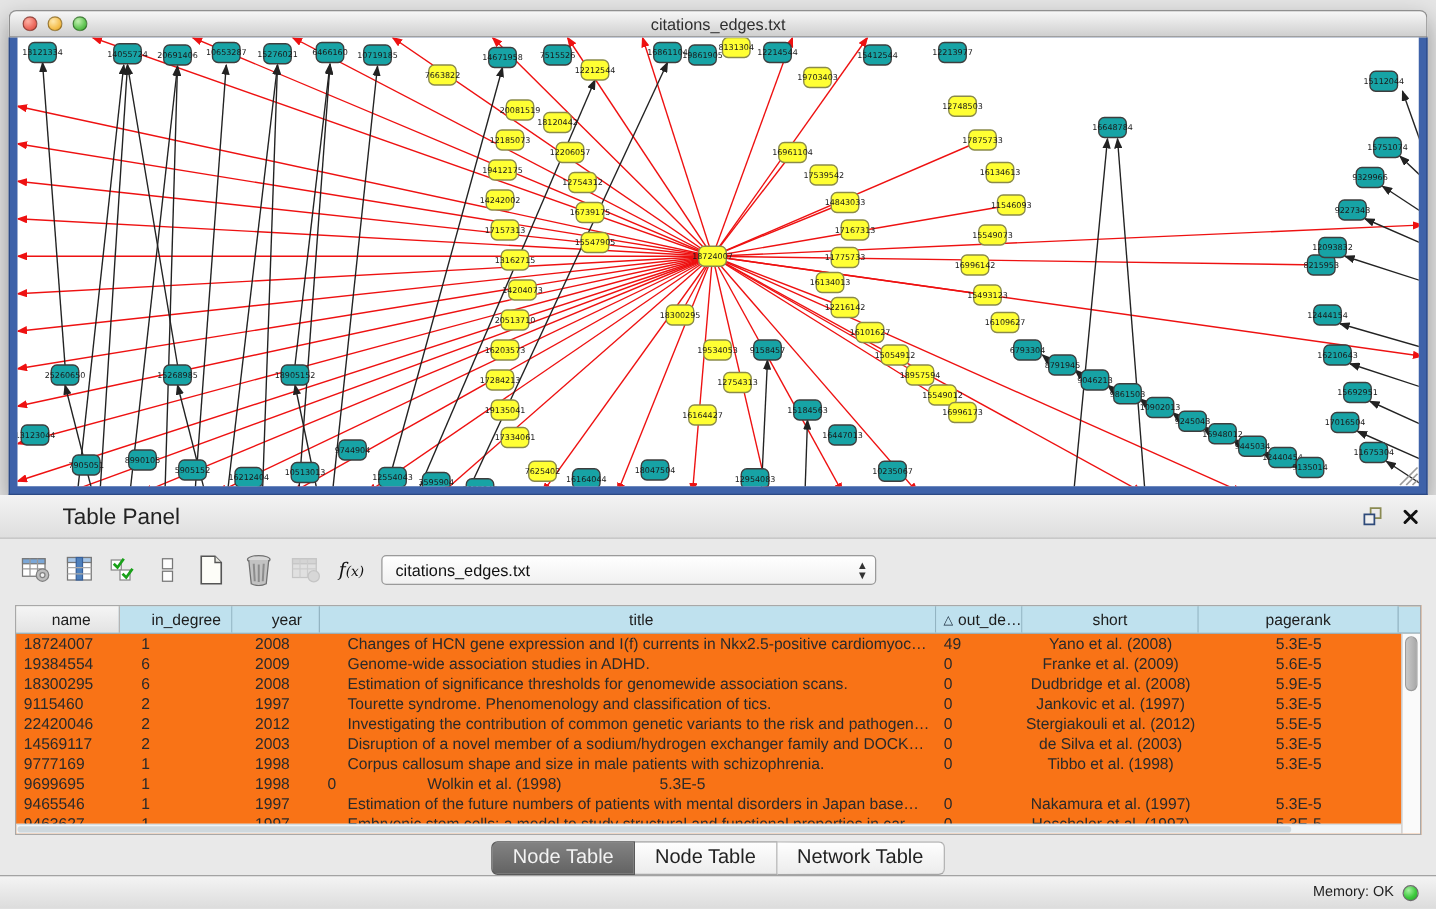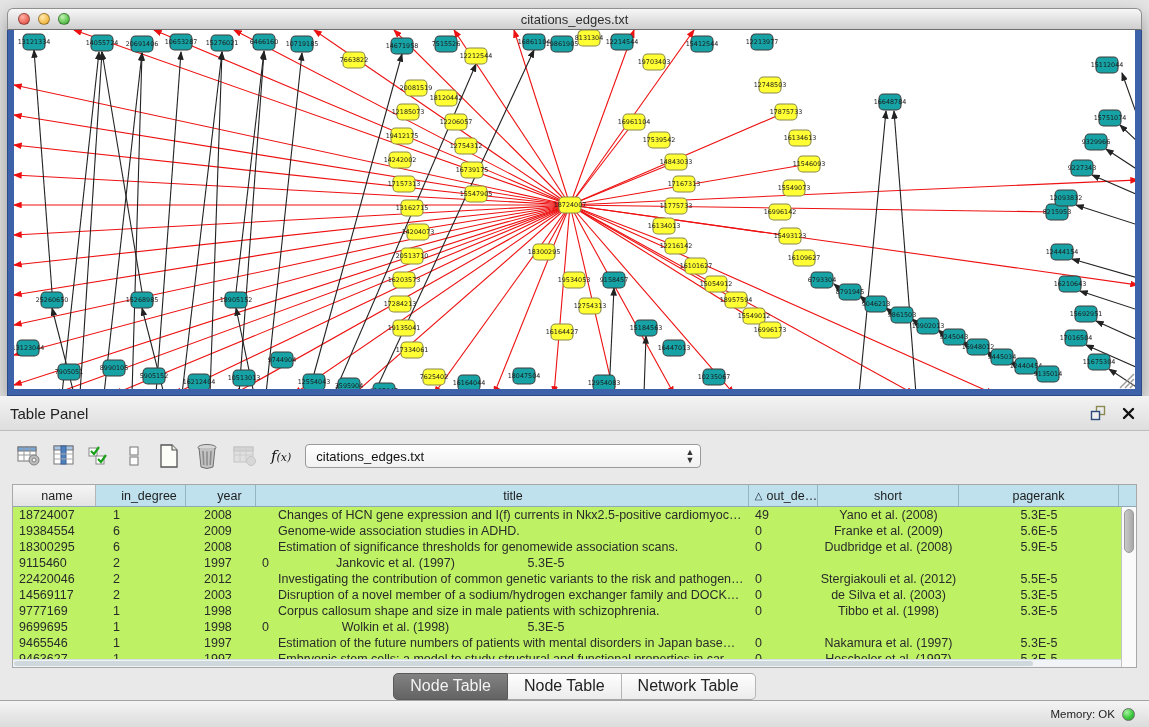--- a/index.html
+++ b/index.html
@@ -20,34 +20,34 @@
   .win-title { position:absolute; left:0; right:0; text-align:center; font-size:13px; color:#2e2e2e; }
   .frame { height:366px; background:#3e62a9; border-left:1px solid #2c4a85; border-right:1px solid #2c4a85; border-bottom:1px solid #2c4a85;
     padding:0 6px 6px 6px;text-decoration:underline; }
   .canvas { width:100%; height:100%; background:#fff; position:relative; overflow:hidden; }
   .canvas svg { display:block; }
 
   
   .table-panel { position:absolute; left:0; top:396px; width:1149px; height:304px; background:#e9e9e9; }
   .panel-header { height:35px; background:linear-gradient(#f3f3f3,#dedede); border-bottom:1px solid #bdbdbd;
     display:flex; align-items:center; padding:0 10px; }
-  .panel-title { font-size:15px; color:#222; }
+  .panel-title { font-size:18px; color:#222;margin-left:40px; }
   .panel-header .spacer { flex:1; }
   .ph-icon { width:22px; height:20px; display:flex; align-items:center; justify-content:center; margin-left:8px; cursor:pointer; }
 
   .toolbar { height:50px; display:flex; align-items:center; padding-left:16px; }
   .tb-icon { width:26px; height:26px; margin-right:9px; display:flex; align-items:center; justify-content:center; }
   .tb-icon.wide { margin-right:12px; }
   .fx { font-family:"DejaVu Serif", serif; font-style:italic; font-size:15px; color:#111; margin:0 14px 0 4px; }
   .dropdown { width:396px; height:24px; background:linear-gradient(#ffffff,#f1f1f1); border:1px solid #9a9a9a; border-radius:4px;
     display:flex; align-items:center; padding:0 6px 0 10px; font-size:13px; color:#111; }
   .dropdown .dd-label { flex:1; }
   .dd-arrows { font-size:9px; line-height:8px; color:#333; text-align:center; }
 
-  .table-wrap { position:absolute; left:12px; top:88px; width:1125px; height:184px; background:#bef264; border:1px solid #a8a8a8; }
+  .table-wrap { position:absolute; left:12px; top:88px; width:1125px; height:184px; background:#f97316; border:1px solid #a8a8a8; }
   .thead { display:flex; height:22px; border-bottom:1px solid #8fa8b4; background:#bfe1ee; }
   .th { font-size:12.5px; color:#1c1c1c; display:flex; align-items:center; justify-content:center;
     border-right:1px solid #93b4c2; background:#bfe1ee; overflow:hidden; white-space:nowrap; }
   .th.key { background:linear-gradient(#f5f5f5,#e3e3e3); border-right:1px solid #b5b5b5; }
   .th .sort { font-size:10px; margin-right:4px; color:#123; }
   .tbody { position:relative; }
   .trow { display:flex; height:16px; align-items:center; }
   .td { font-size:12.5px; color:#2a2a2a; white-space:nowrap; overflow:hidden; }
   .c0 { width:83px; padding-left:6px; }
   .c1 { width:90px; padding-left:17px;align-items:center; }
@@ -736,20 +736,21 @@
           <div class="td c2">2008</div>
           <div class="td c3">Estimation of significance thresholds for genomewide association scans.</div>
           <div class="td c4">0</div>
           <div class="td c5">Dudbridge et al. (2008)</div>
           <div class="td c6">5.9E-5</div>
         </div>
         <div class="trow">
           <div class="td c0">9115460</div>
           <div class="td c1">2</div>
           <div class="td c2">1997</div>
+          <div class="td c3">Tourette syndrome. Phenomenology and classification of tics.</div>
           <div class="td c4">0</div>
           <div class="td c5">Jankovic et al. (1997)</div>
           <div class="td c6">5.3E-5</div>
         </div>
         <div class="trow">
           <div class="td c0">22420046</div>
           <div class="td c1">2</div>
           <div class="td c2">2012</div>
           <div class="td c3">Investigating the contribution of common genetic variants to the risk and pathogen…</div>
           <div class="td c4">0</div>

